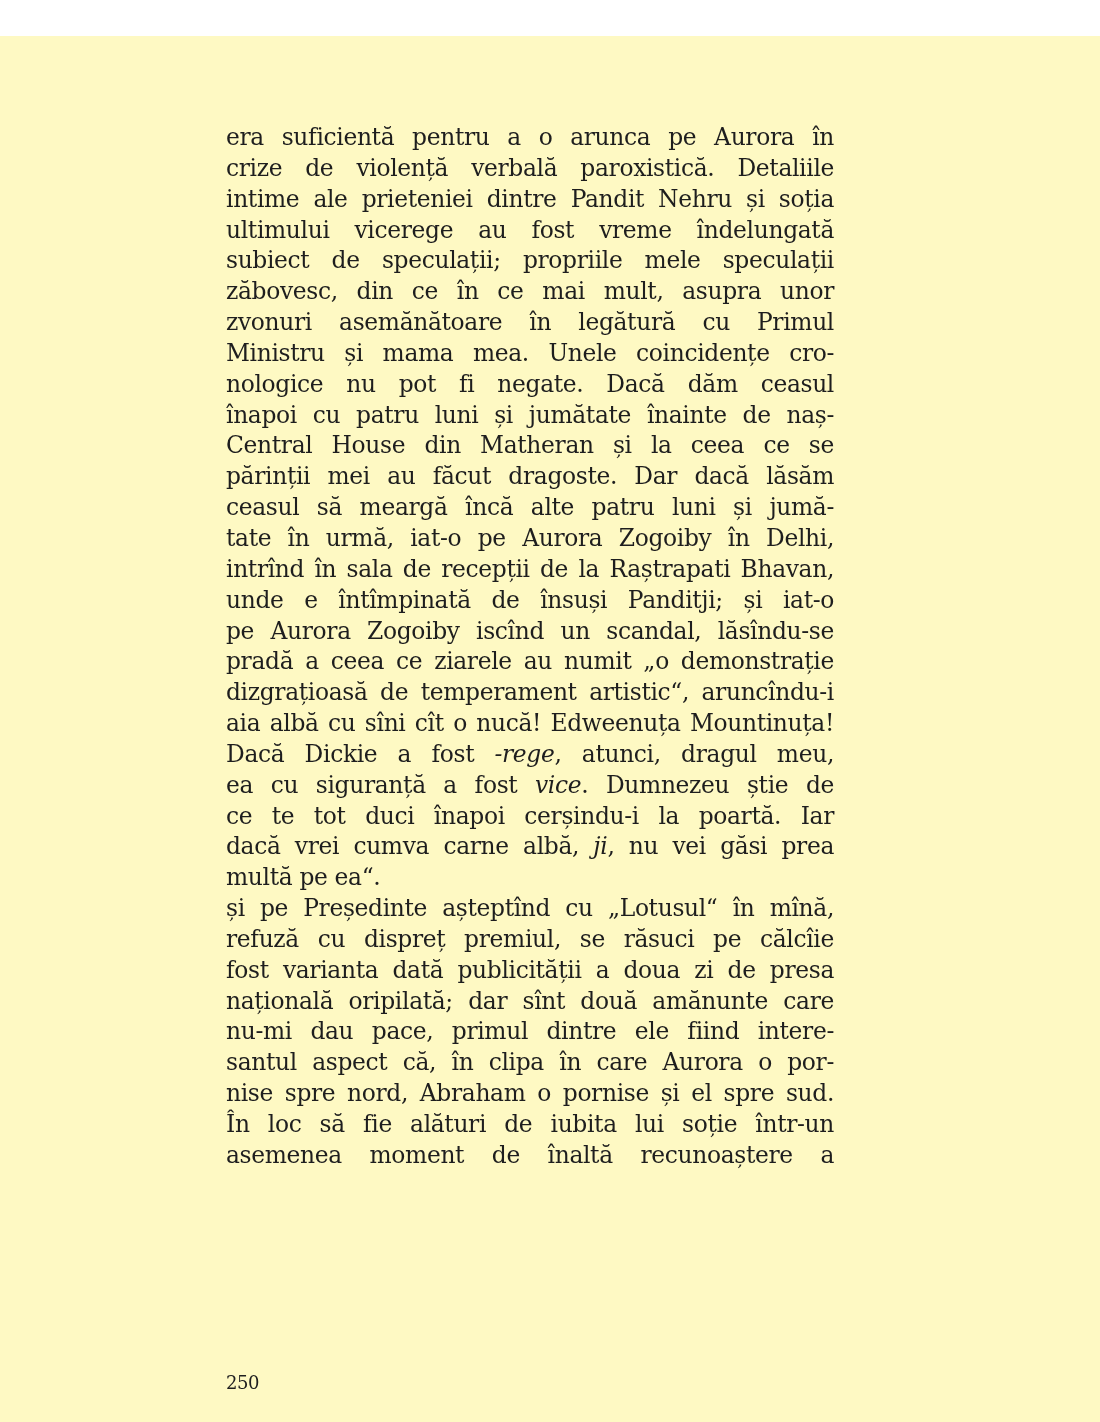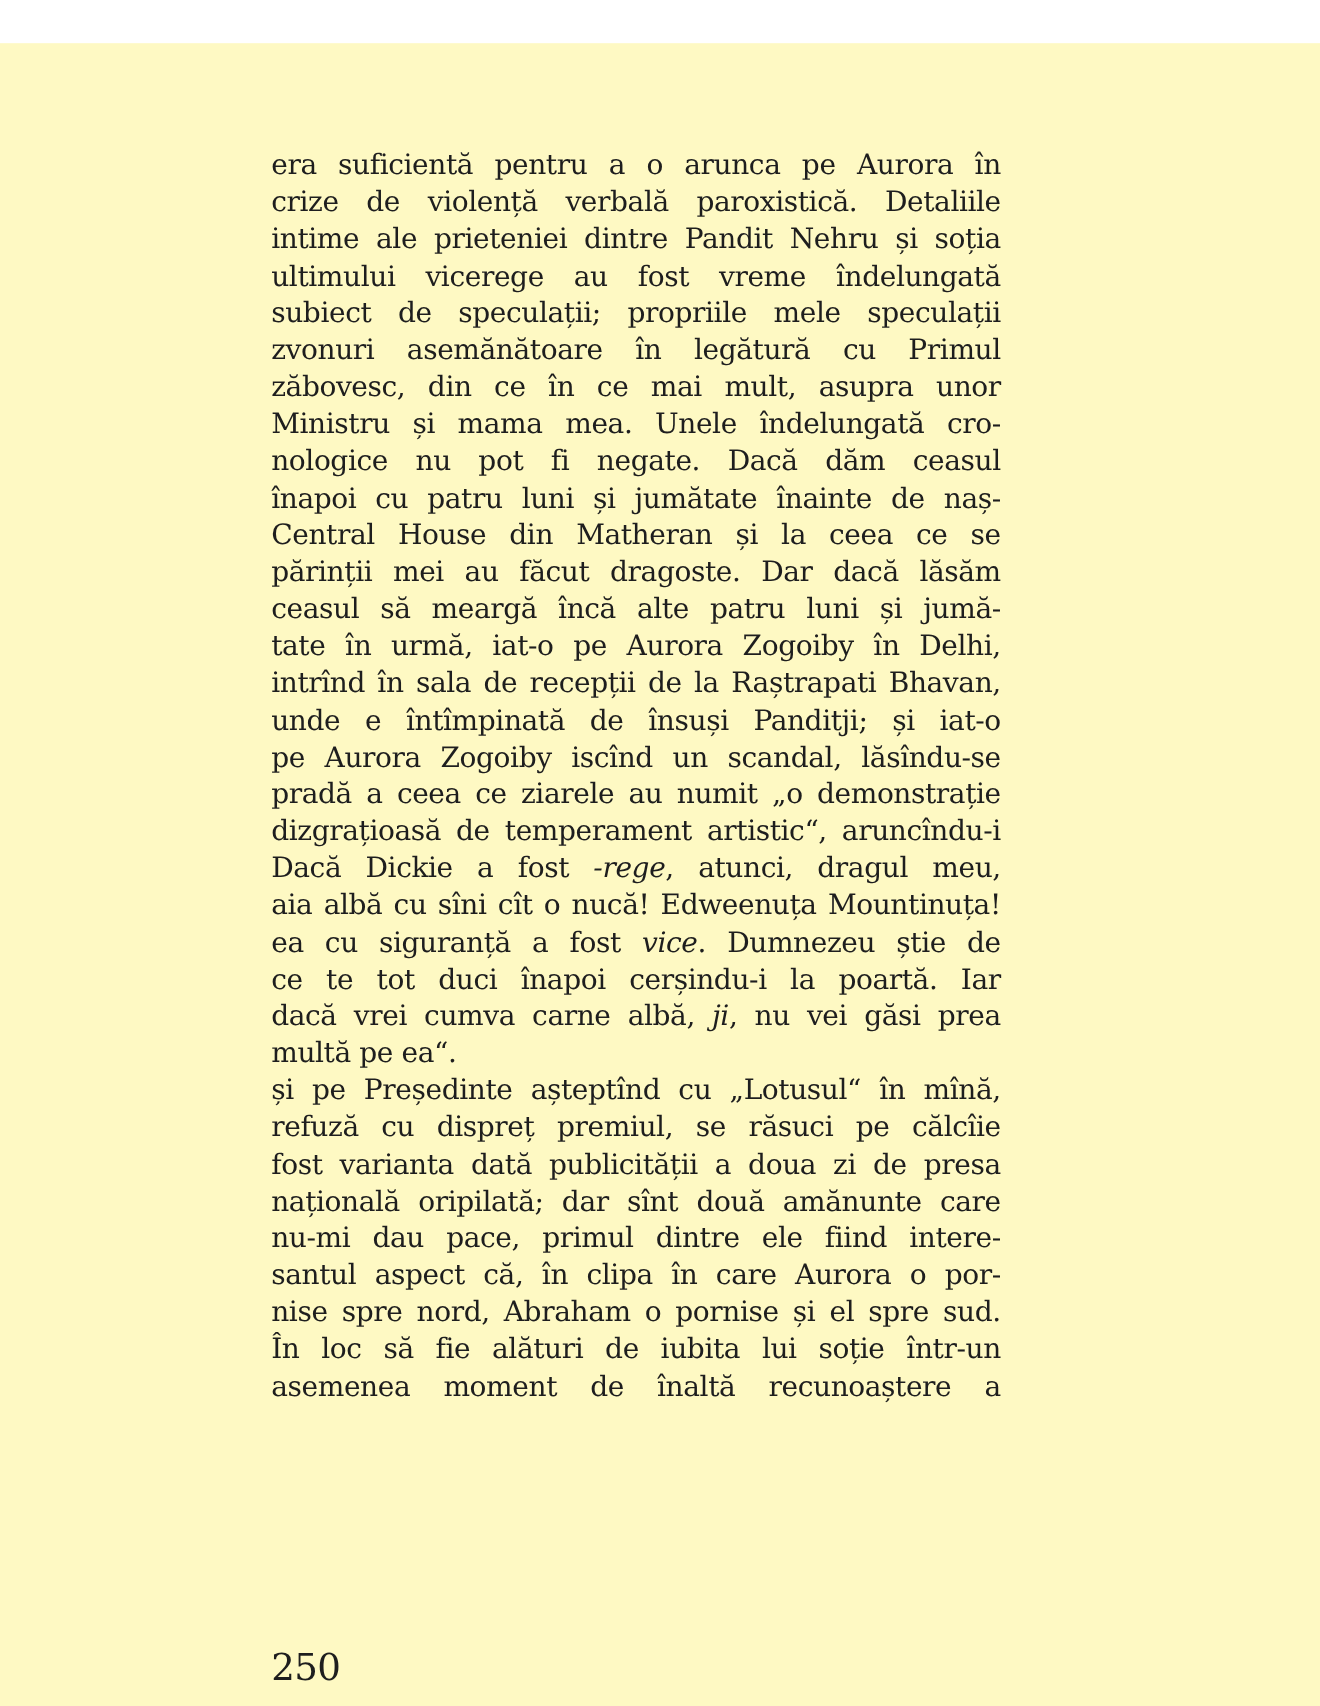--- a/index.html
+++ b/index.html
@@ -10,50 +10,50 @@
       font-family: "DejaVu Serif", serif;
       font-size: 23.4px; line-height: 30.85px; color: #1e1e1e;
       letter-spacing: -0.35px;
     }
     .line { display: block; height: 30.85px; white-space: nowrap; text-align: justify; text-align-last: justify; }
     .line.last { text-align-last: left; }
     .line.indent { padding-left: 34px; }
     .line i { font-style: italic; }
     .page-number {
       position: absolute; left: 226px; top: 1336px;
-      font-family: "DejaVu Serif", serif; font-size: 31px; color: #1e1e1e; letter-spacing: -0.5px;
+      font-family: "DejaVu Serif", serif; font-size: 18px; color: #1e1e1e; letter-spacing: -0.5px;
     }
   </style>
 </head>
 <body>
 
 <div class="page">
   <div class="text-block">
 
     <span class="line">era suficientă pentru a o arunca pe Aurora în</span>
     <span class="line">crize de violență verbală paroxistică. Detaliile</span>
     <span class="line">intime ale prieteniei dintre Pandit Nehru și soția</span>
     <span class="line">ultimului vicerege au fost vreme îndelungată</span>
     <span class="line">subiect de speculații; propriile mele speculații</span>
+    <span class="line">zăbovesc, din ce în ce mai mult, asupra unor</span>
     <span class="line">zvonuri asemănătoare în legătură cu Primul</span>
-    <span class="line">zăbovesc, din ce în ce mai mult, asupra unor</span>
-    <span class="line">Ministru și mama mea. Unele îndelungată cro-</span>
+    <span class="line">Ministru și mama mea. Unele coincidențe cro-</span>
     <span class="line">nologice nu pot fi negate. Dacă dăm ceasul</span>
     <span class="line">înapoi cu patru luni și jumătate înainte de naș-</span>
     <span class="line">Central House din Matheran și la ceea ce se</span>
     <span class="line">părinții mei au făcut dragoste. Dar dacă lăsăm</span>
     <span class="line">ceasul să meargă încă alte patru luni și jumă-</span>
     <span class="line">tate în urmă, iat-o pe Aurora Zogoiby în Delhi,</span>
     <span class="line">intrînd în sala de recepții de la Raștrapati Bhavan,</span>
     <span class="line">unde e întîmpinată de însuși Panditji; și iat-o</span>
     <span class="line">pe Aurora Zogoiby iscînd un scandal, lăsîndu-se</span>
     <span class="line">pradă a ceea ce ziarele au numit „o demonstrație</span>
     <span class="line">dizgrațioasă de temperament artistic“, aruncîndu-i</span>
+    <span class="line">aia albă cu sîni cît o nucă! Edweenuța Mountinuța!</span>
     <span class="line italic-line">Dacă Dickie a fost <i>-rege</i>, atunci, dragul meu,</span>
-    <span class="line">aia albă cu sîni cît o nucă! Edweenuța Mountinuța!</span>
     <span class="line italic-line">ea cu siguranță a fost <i>vice</i>. Dumnezeu știe de</span>
     <span class="line">ce te tot duci înapoi cerșindu-i la poartă. Iar</span>
     <span class="line italic-line">dacă vrei cumva carne albă, <i>ji</i>, nu vei găsi prea</span>
     <span class="line last">multă pe ea“.</span>
 
     <span class="line">și pe Președinte așteptînd cu „Lotusul“ în mînă,</span>
     <span class="line">refuză cu dispreț premiul, se răsuci pe călcîie</span>
     <span class="line">fost varianta dată publicității a doua zi de presa</span>
     <span class="line">națională oripilată; dar sînt două amănunte care</span>
     <span class="line">nu-mi dau pace, primul dintre ele fiind intere-</span>

